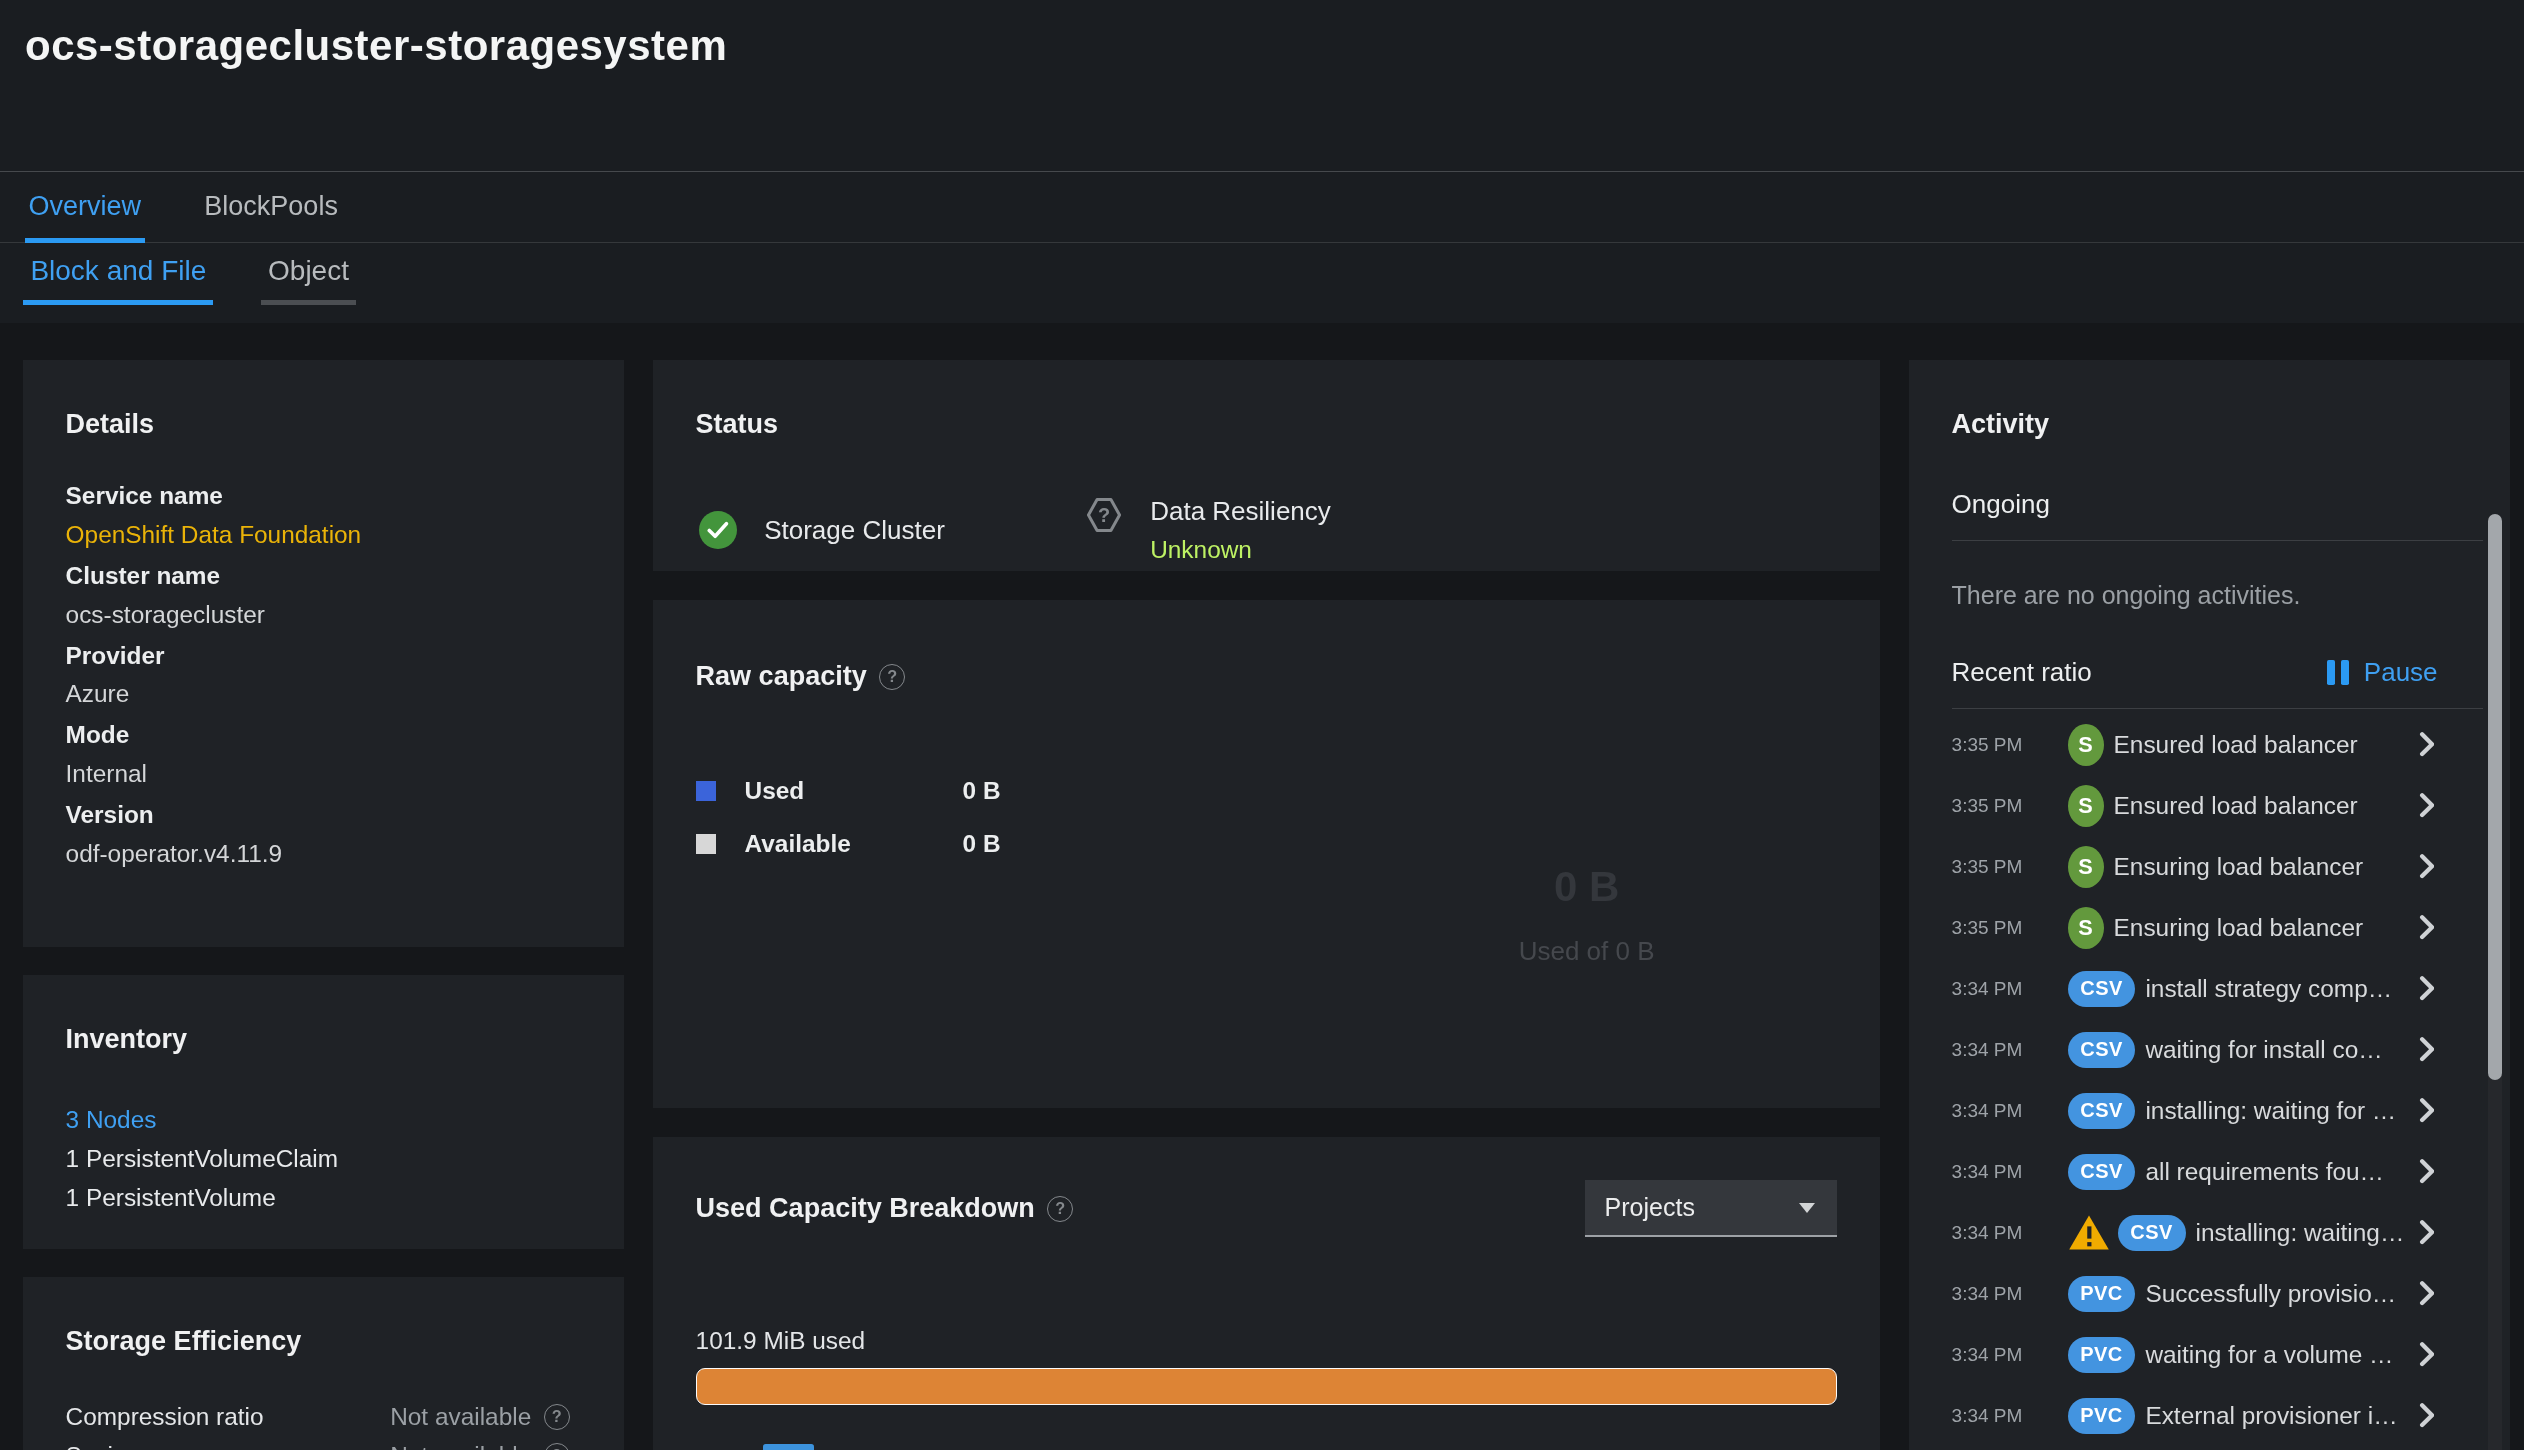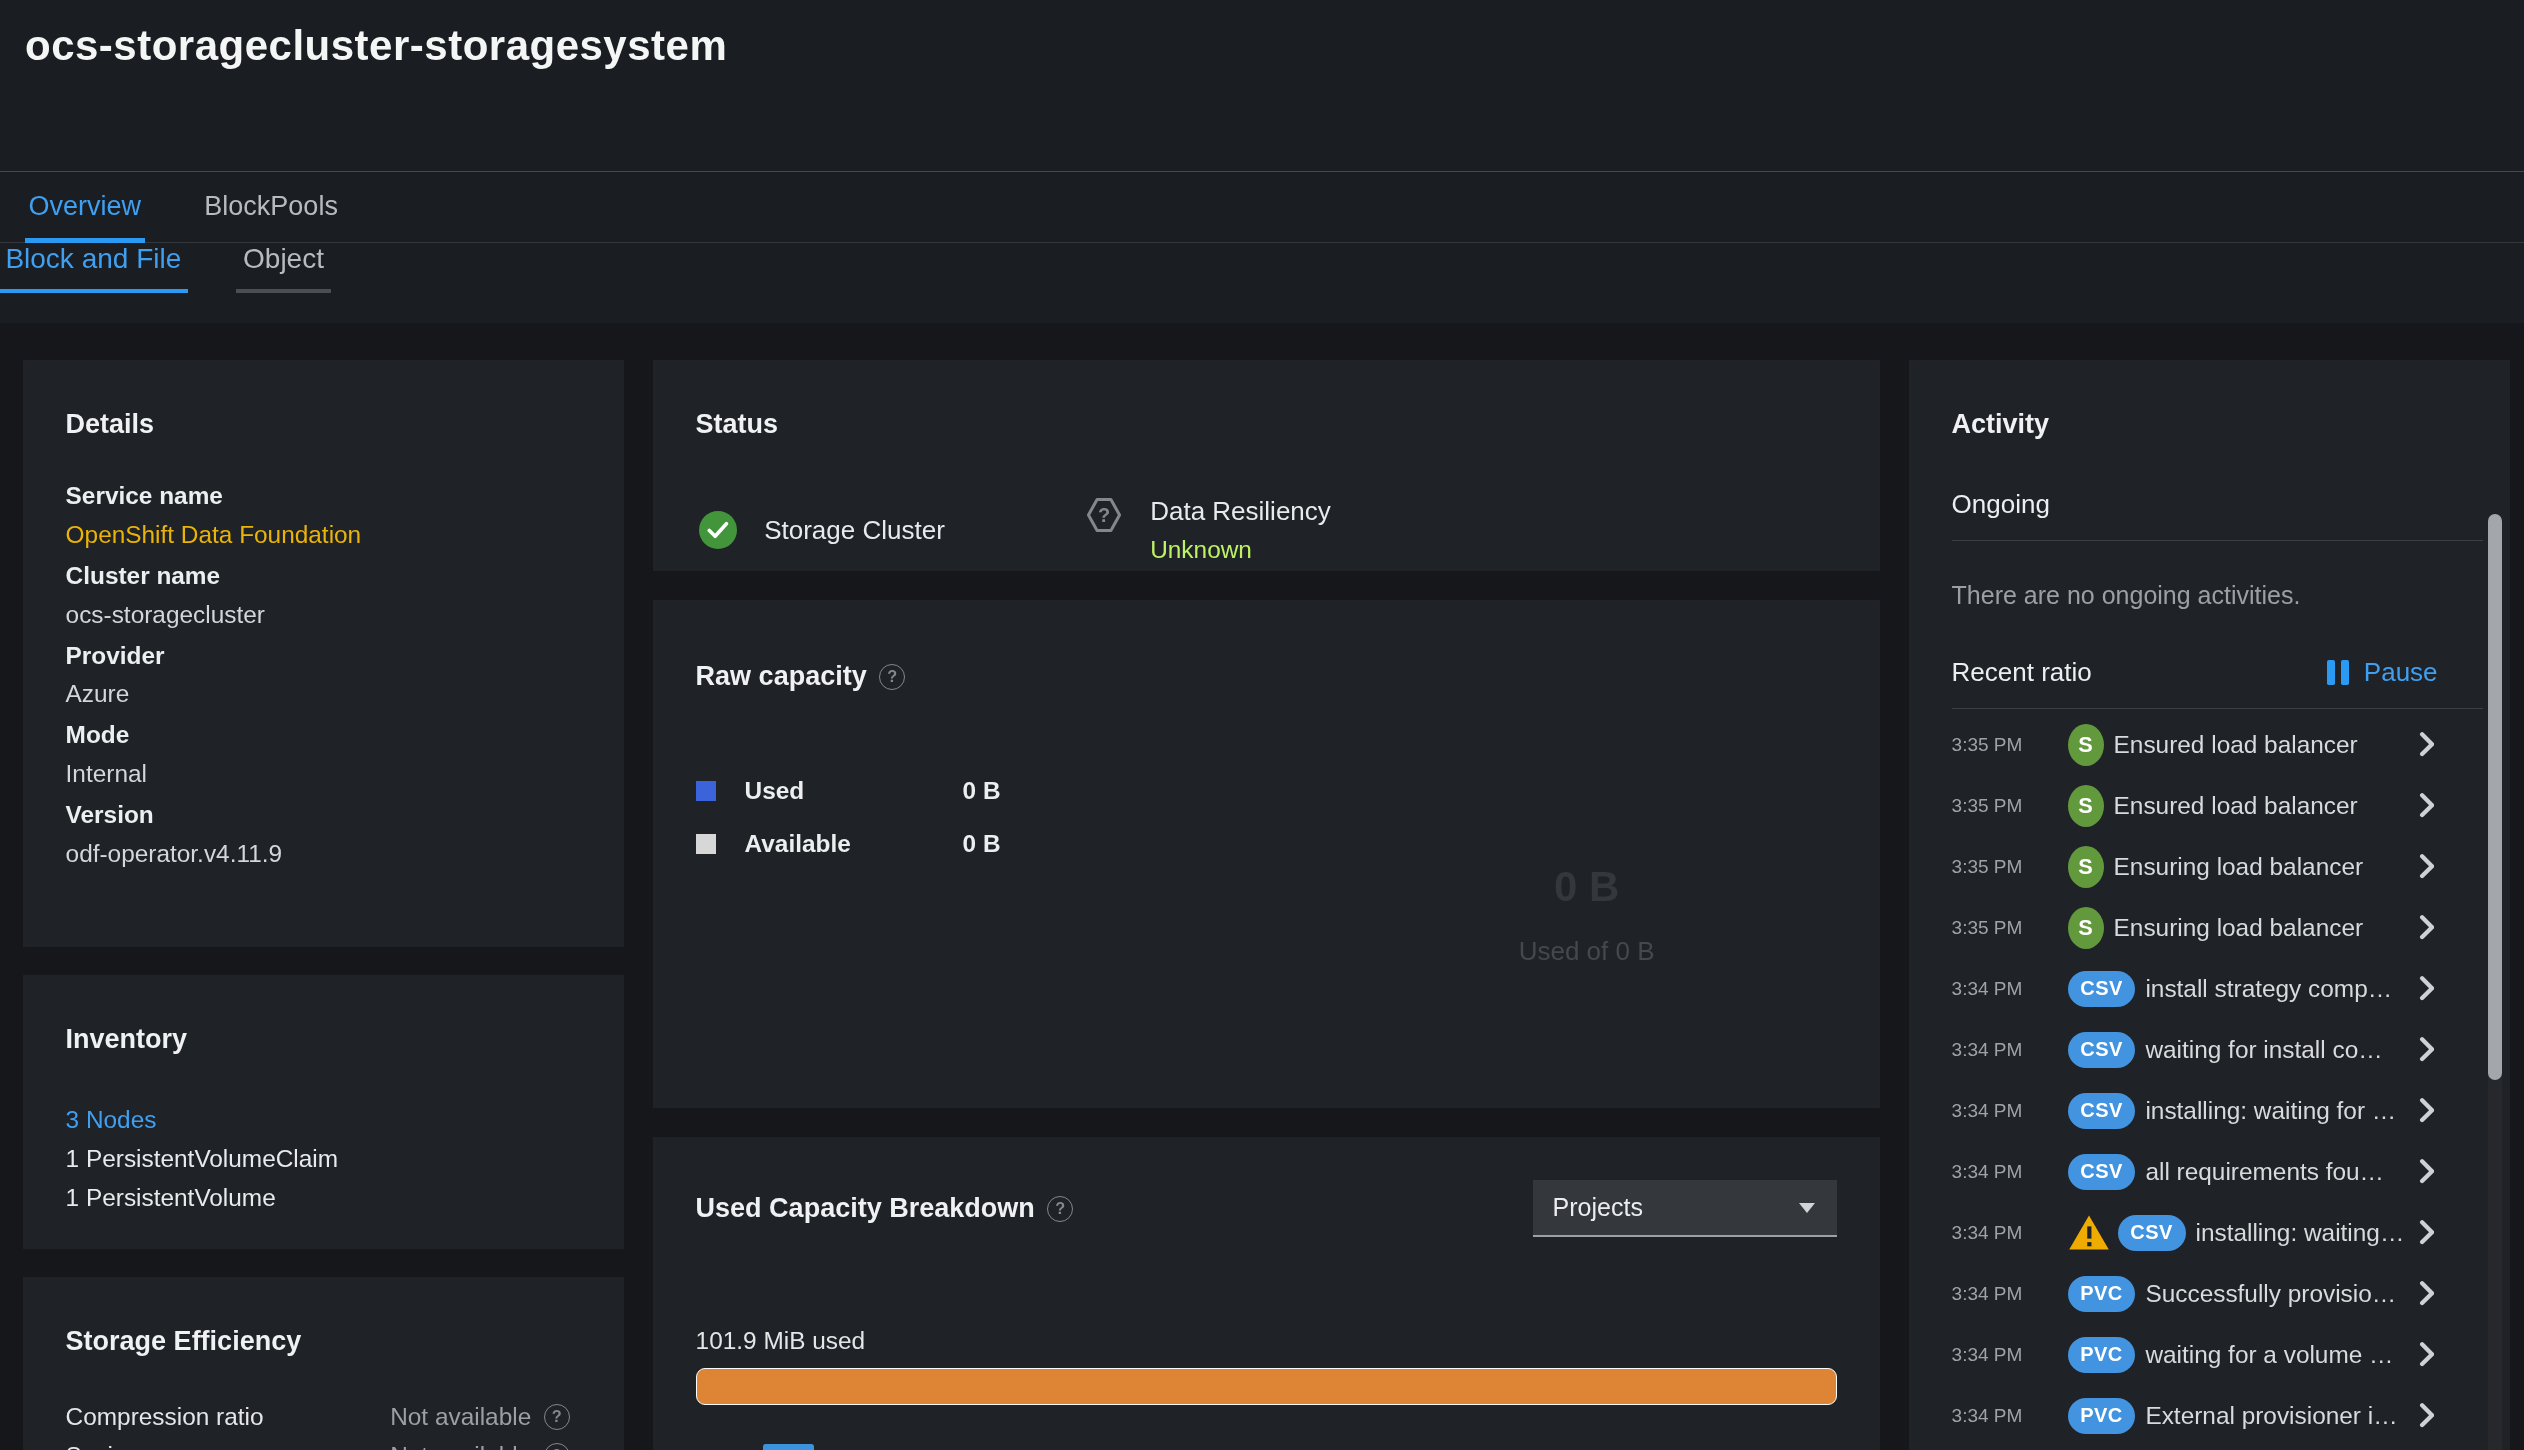--- a/index.html
+++ b/index.html
@@ -12,21 +12,21 @@
   .breadcrumb { padding:18px 0 0 25px; font-size:22.6px; display:flex; gap:14.4px; align-items:center; }
   .bc-link { color:#3fa0f2; cursor:pointer; }
   .bc-sep { color:#787c80; font-size:24.4px; }
   .bc-current { color:#d0d2d4; }
   .page-title { padding:21.7px 0 0 25px; font-size:42px; font-weight:600; color:#f4f5f5; letter-spacing:0.5px; }
 
   .tabs { padding-left:25px; border-bottom:0.9px solid #35383b; display:flex; height:71px; align-items:flex-end; }
   .tab { font-size:27px; padding:0 3.6px 20px 3.6px; margin-right:56px; position:relative; color:#b8bbbe; cursor:pointer; }
   .tab.active { color:#3fa0f2; }
   .tab.active::after { content:""; position:absolute; left:0; right:0; bottom:-0.9px; height:4.5px; background:#2b9af3; }
-  .subtabs { display:flex; height:79px; align-items:flex-start; background:#1a1d21; }
+  .subtabs { padding-left:25px; display:flex; height:79px; align-items:center; background:#1a1d21; }
   .subtab { font-size:28px; padding:0 5.4px 23.5px 5.4px; margin-right:51px; position:relative; color:#b8bbbe; cursor:pointer; }
   .subtab.active { color:#3fa0f2; }
   .subtab.active::after { content:""; position:absolute; left:-1.8px; right:-1.8px; bottom:5.4px; height:4.5px; background:#2b9af3; }
   .subtab.hovered::after { content:""; position:absolute; left:-1.8px; right:-1.8px; bottom:5.4px; height:4.5px; background:#4b4e52; }
 
   
   .content { height:1127px; overflow:hidden; padding:37px 16.3px 0 22.6px;
              display:grid; grid-template-columns:601px 1227px 601px; column-gap:29px; align-items:start; }
   .col { display:flex; flex-direction:column; }
   .card { background:#1f2226; padding:0 43px; position:relative; }
@@ -67,21 +67,21 @@
   .legend-row { display:flex; margin-bottom:25px; align-items:flex-start; }
   .legend-swatch { width:20px; height:20px; margin-top:3.6px; }
   .legend-label { font-size:24.4px; font-weight:700; color:#eceeef; margin-left:29px; width:218px; }
   .legend-value { font-size:24.4px; font-weight:700; color:#eceeef; }
   .donut-ghost { position:absolute; left:776px; top:0; width:316px; text-align:center; }
   .donut-big { font-size:42px; font-weight:700; color:#34373c; margin-top:263px; }
   .donut-cap { font-size:26px; color:#45484d; margin-top:25px; }
 
   
   .ucb-head { display:flex; justify-content:space-between; align-items:center; margin-top:43px; height:57px; }
-  .dropdown { width:304px; height:57px; background:#34373c; border-bottom:2.7px solid #9da1a6;
+  .dropdown { width:252px; height:57px; background:#34373c; border-bottom:2.7px solid #9da1a6;
               display:flex; align-items:center; justify-content:space-between; padding:0 21.7px 0 20px;
               font-size:25px; color:#ecedee; cursor:pointer; }
   .caret-down { width:0; height:0; border-left:8.1px solid transparent; border-right:8.1px solid transparent; border-top:10.8px solid #d2d4d6; }
   .used-text { font-size:24.4px; color:#e4e6e8; margin-top:90px; }
   .cap-bar { height:37px; border-radius:9px; border:1.8px solid #fbfbfb; margin-top:12.6px; }
   .trunc-link { width:51px; height:9px; margin:39px 0 0 67px; border-radius:2.7px; opacity:.9; }
 
   
   .act-section-label { font-size:26px; color:#eceeef; margin-top:49px; }
   .divider { height:0.9px; background:#3c3f43; margin-top:20px; width:calc(100% + 16.3px); }

